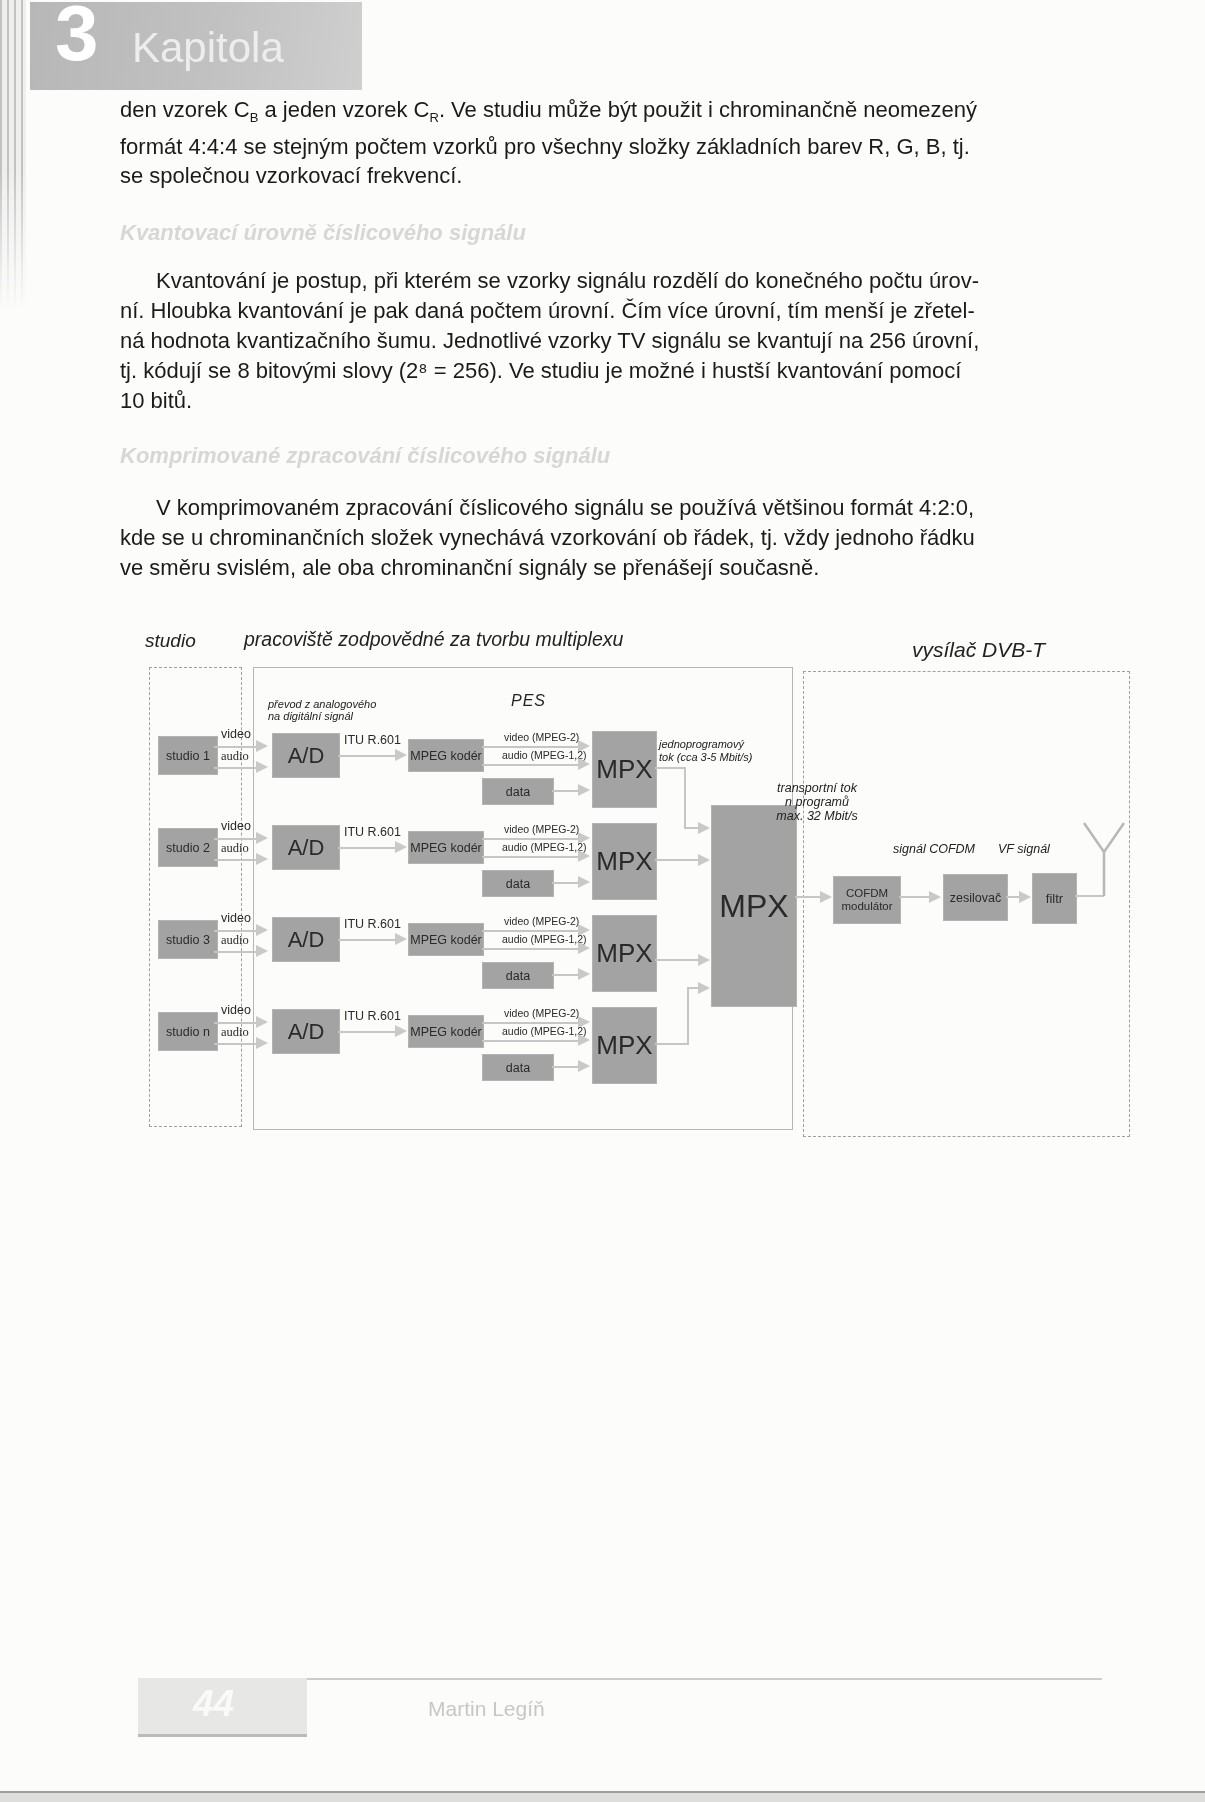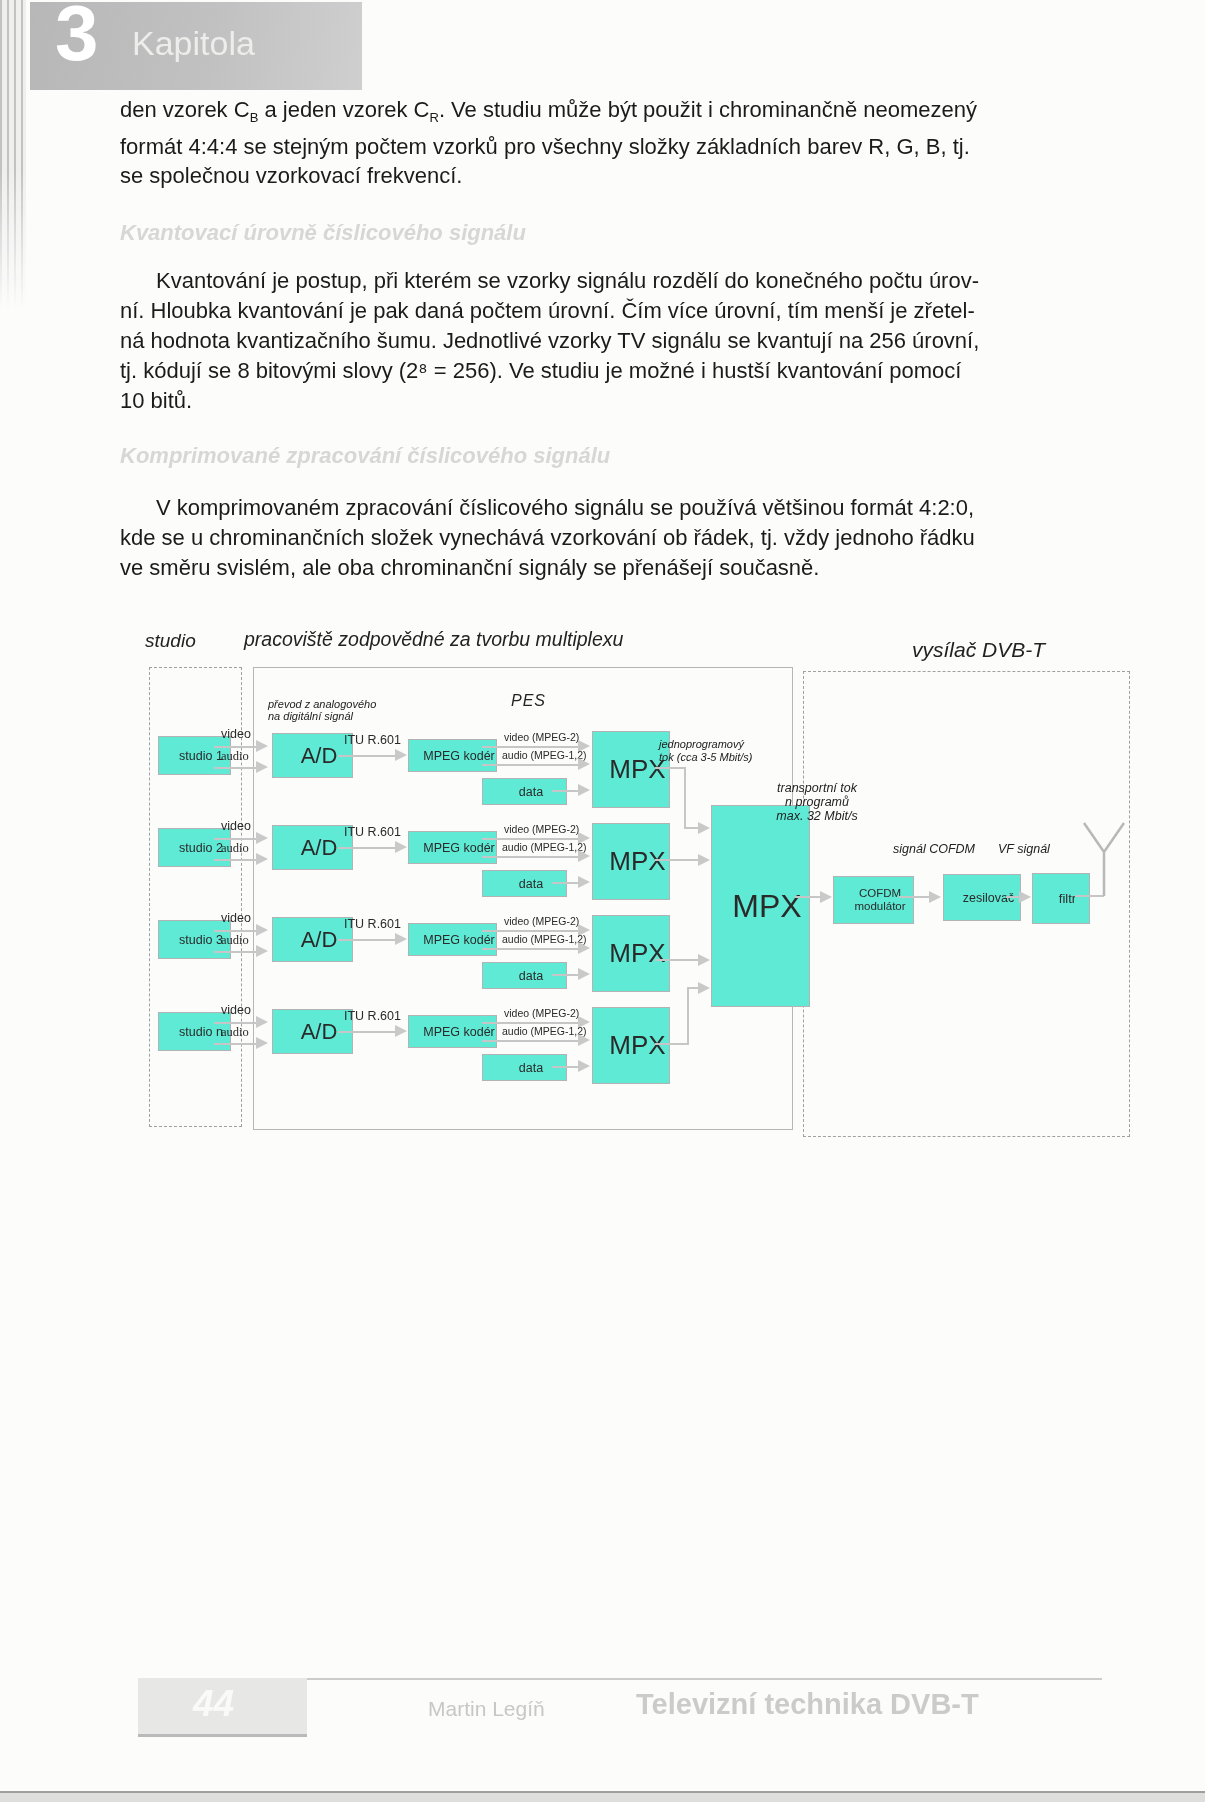--- a/index.html
+++ b/index.html
@@ -8,33 +8,33 @@
   .abs{position:absolute;}
   
   .spine{left:0;top:0;width:26px;height:310px;
     background:repeating-linear-gradient(90deg,#c2c2c2 0 2px,#efefee 2px 7px);
     -webkit-mask-image:linear-gradient(180deg,#000 55%,transparent 100%);
     mask-image:linear-gradient(180deg,#000 55%,transparent 100%);}
   
   .chapbox{left:30px;top:2px;width:332px;height:88px;
     background:linear-gradient(100deg,#b7b7b7 0%,#c1c1c1 55%,#cfcfcf 100%);}
   .chapnum{left:25px;top:-14px;font-size:78px;font-weight:bold;color:#ffffff;}
-  .chapword{left:102px;top:22px;font-size:34px;color:#ededec;}
+  .chapword{left:102px;top:22px;font-size:42px;color:#ededec;}
   
   .bodytext{color:#1b1b1b;font-size:22px;line-height:29px;white-space:nowrap;}
   .p2,.p3{line-height:30px;}
   .indent{padding-left:36px;}
   .faint{color:#d7d7d6;font-size:22px;font-style:italic;font-weight:bold;}
   sub.cs{font-size:13px;vertical-align:-5px;}
   
   .dlabel{color:#222;white-space:nowrap;font-style:italic;}
   .dashbox{border:1.5px dashed #a0a0a0;}
   .solidbox{border:1.5px solid #b6b6b6;}
-  .box{border:1.5px solid #b3b3b3;background:#5eead4;display:flex;align-items:center;justify-content:center;
-       text-align:center;font-size:12.5px;color:#2a2a2a;position:absolute;white-space:nowrap;padding-left:13px;}
+  .box{border:1.5px solid #b3b3b3;background:#a3a3a3;display:flex;align-items:center;justify-content:center;
+       text-align:center;font-size:12.5px;color:#2a2a2a;position:absolute;white-space:nowrap;}
   .hline{height:2px;background:#c6c6c6;}
   .vline{width:2px;background:#c6c6c6;}
   .arr{width:0;height:0;border-left:12px solid #c9c9c9;border-top:6px solid transparent;border-bottom:6px solid transparent;}
   .drow{position:absolute;left:0;width:1205px;height:0;}
   .drow .lab{position:absolute;font-size:12.5px;color:#2a2a2a;white-space:nowrap;}
   .drow .lab-sm{position:absolute;font-size:10.5px;color:#2a2a2a;white-space:nowrap;}
   .drow .hline,.drow .vline,.drow .arr{position:absolute;}
   .s-box{left:158px;top:0;width:58px;height:37px;}
   .lbl-video{left:221px;top:-9px;}
   .ln-video{left:214px;top:10px;width:46px;}
@@ -261,18 +261,17 @@
   <div class="abs hline" style="left:1075px;top:895px;width:29px;"></div>
   <svg class="abs" style="left:1080px;top:820px;" width="48" height="78" viewBox="0 0 48 78">
     <path d="M24 76 L24 32 M24 32 L4 3 M24 32 L44 3" stroke="#b8b8b8" stroke-width="2.5" fill="none"></path>
   </svg>
 
   <div class="abs fline" style="left:307px;top:1678px;width:795px;height:2px;"></div>
   <div class="abs fbox">
     <div class="abs fnum">44</div>
   </div>
   <div class="abs fauthor">Martin Legíň</div>
-  <div class="abs ftitle">Televizní technika DVB-T</div>
 
   <div class="abs pageedge"></div>
   <div class="abs pagebelow"></div>
 
 </div>
 
 </body></html>

